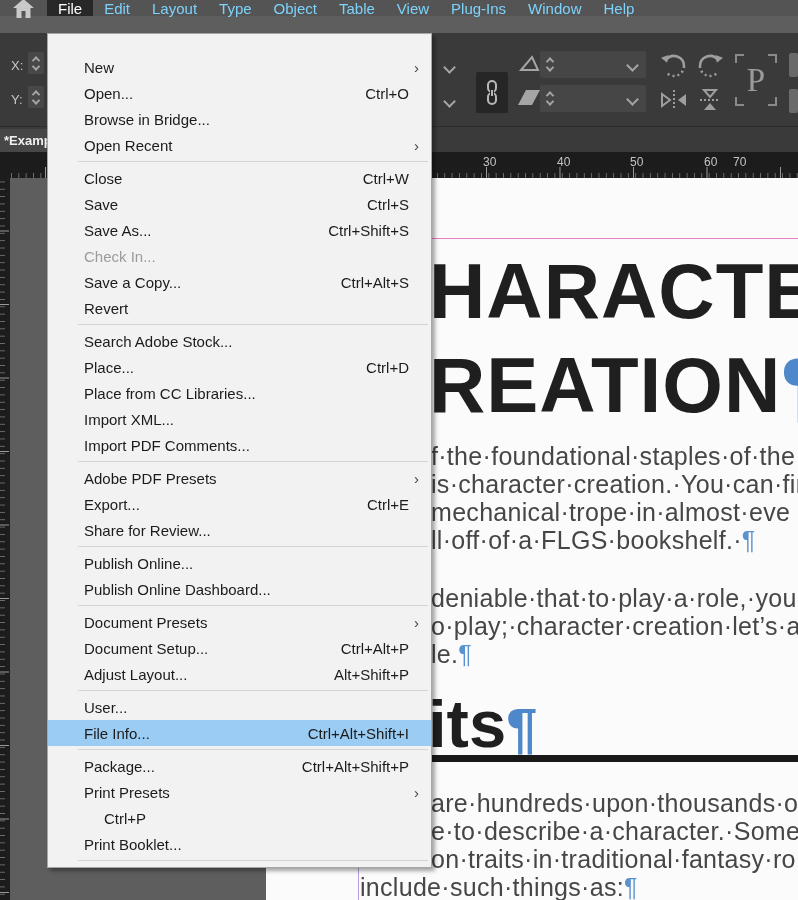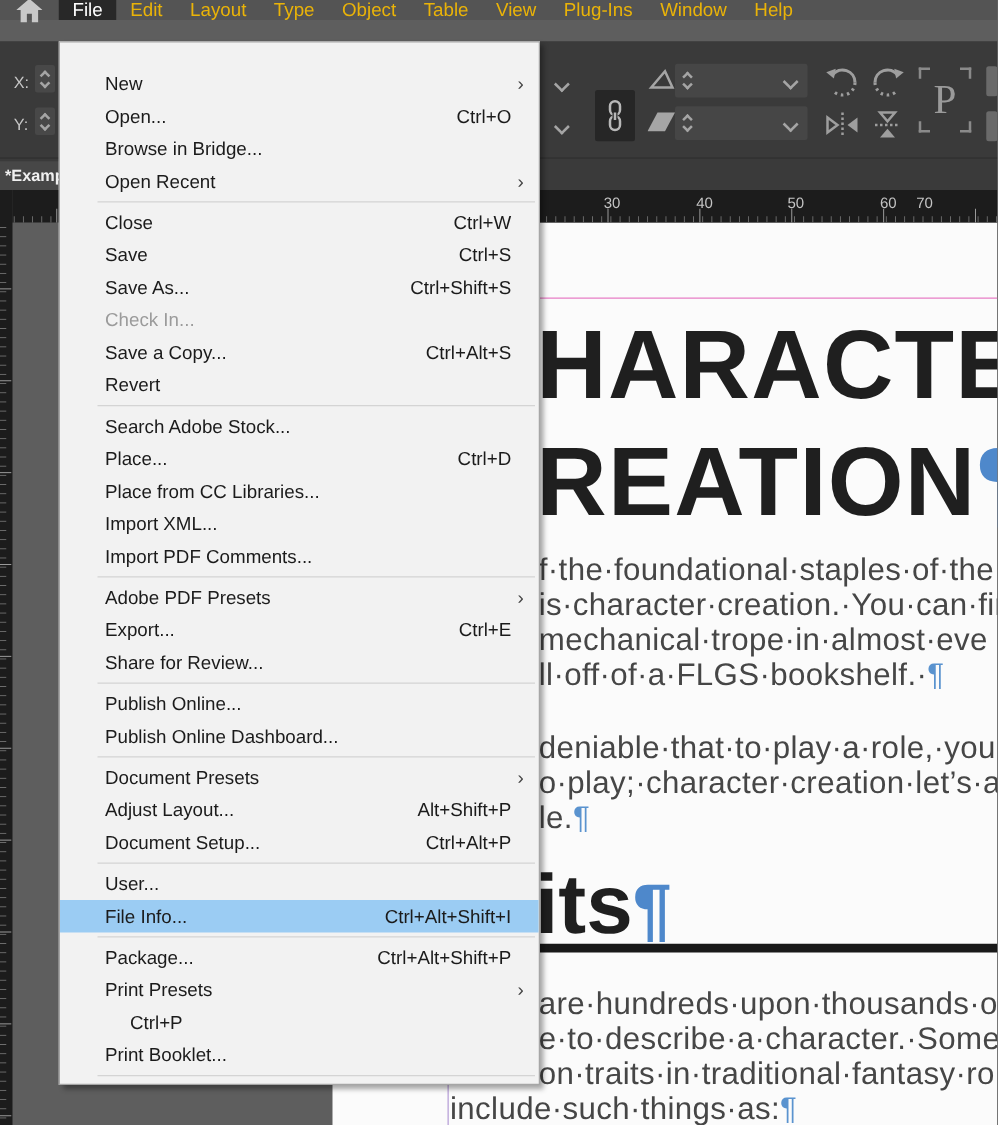--- a/index.html
+++ b/index.html
@@ -10,21 +10,21 @@
     -webkit-font-smoothing:antialiased;
   }
   
   #menubar {
     position:absolute; left:0; top:0; width:798px; height:16px;
     background:#545454; display:flex; align-items:stretch; z-index:6;
   }
   #home-btn { width:47px; display:flex; align-items:center; justify-content:center; }
   .mb-item {
     padding:0 11px; display:flex; align-items:center;
-    color:#eab308; font-size:15px; cursor:default;
+    color:#7dd3fc; font-size:15px; cursor:default;
   }
   .mb-item.active { background:#282828; color:#fff; }
   
   #control-panel {
     position:absolute; left:0; top:33px; width:798px; height:94px;
     background:#3a3a3a; border-bottom:1px solid #2c2c2c; z-index:5;
   }
   .cp-label { position:absolute; color:#c7c7c7; font-size:13px; }
   .stepper { position:absolute; width:16px; height:22px; background:#484848;
     border-radius:2px; display:flex; flex-direction:column; align-items:center; justify-content:center; gap:3px; }
@@ -394,28 +394,28 @@
         <span class="arrow"></span>
       </div>
     <div class="menu-sep"></div>
       <div class="menu-row">
         <span class="lbl">Document Presets</span>
         <span class="sct"></span>
         <span class="arrow">›</span>
       </div>
 
       <div class="menu-row">
+        <span class="lbl">Document Setup...</span>
+        <span class="sct">Ctrl+Alt+P</span>
+        <span class="arrow"></span>
+      </div>
+
+      <div class="menu-row">
         <span class="lbl">Adjust Layout...</span>
         <span class="sct">Alt+Shift+P</span>
-        <span class="arrow"></span>
-      </div>
-
-      <div class="menu-row">
-        <span class="lbl">Document Setup...</span>
-        <span class="sct">Ctrl+Alt+P</span>
         <span class="arrow"></span>
       </div>
     <div class="menu-sep"></div>
       <div class="menu-row">
         <span class="lbl">User...</span>
         <span class="sct"></span>
         <span class="arrow"></span>
       </div>
 
       <div class="menu-row highlighted">

